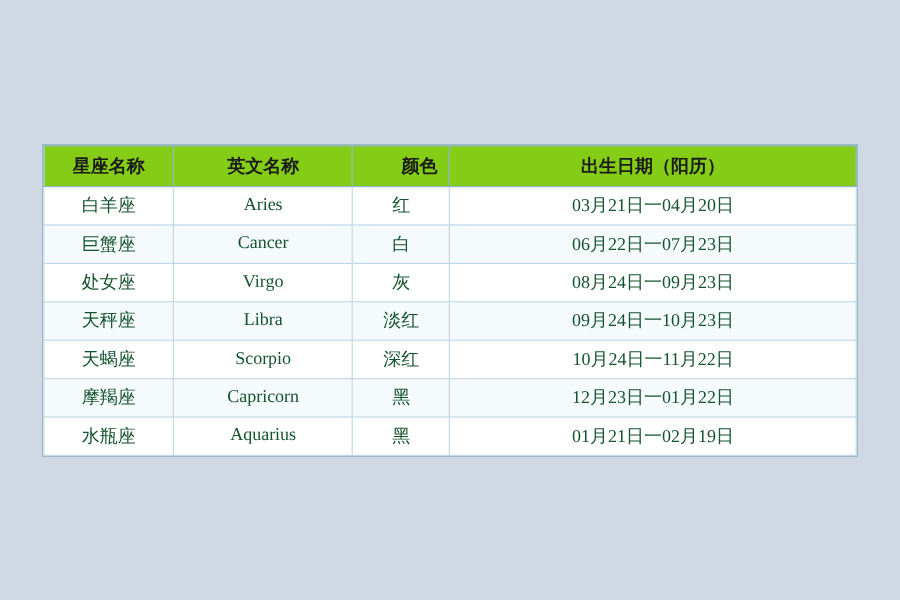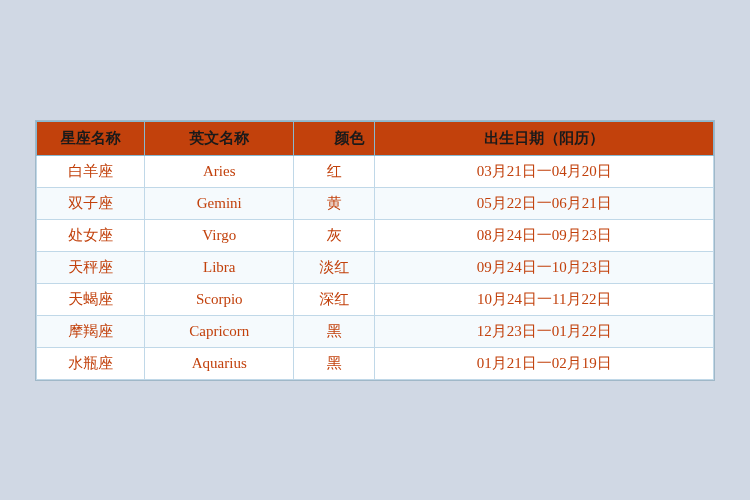--- a/index.html
+++ b/index.html
@@ -16,41 +16,41 @@
     .table-container {
       background: #fff;
       border: 1px solid #a0b8c8;
       width: 680px;
     }
     table {
       width: 100%;
       border-collapse: collapse;
     }
     thead tr {
-      background-color: #c2410c;
+      background-color: #84cc16;
     }
     thead th {
       border: 1px solid #88b8d0;
       padding: 7px 10px;
       text-align: center;
       font-weight: bold;
       color: #1a1a1a;
       font-size: 15px;
     }
     tbody tr {
       background-color: #ffffff;
     }
     tbody tr:nth-child(even) {
       background-color: #f5fafd;
     }
     tbody td {
       border: 1px solid #c0d8e8;
       padding: 6px 10px;
       text-align: center;
-      color: #c2410c;
+      color: #14532d;
       font-size: 15px;
     }
     .col-chinese { width: 16%; }
     .col-english { width: 22%; }
     .col-color   { width: 12%; text-align: right; }
     .col-date    { width: 50%; }
   </style>
 </head>
 <body>
 
@@ -65,24 +65,24 @@
       </tr>
     </thead>
     <tbody id="table-body">
     <tr>
           <td>白羊座</td>
           <td>Aries</td>
           <td>红</td>
           <td>03月21日一04月20日</td>
         </tr>
         <tr>
-          <td>双子座</td>
-          <td>Gemini</td>
-          <td>黄</td>
-          <td>05月22日一06月21日</td>
+          <td>巨蟹座</td>
+          <td>Cancer</td>
+          <td>白</td>
+          <td>06月22日一07月23日</td>
         </tr>
         <tr>
           <td>处女座</td>
           <td>Virgo</td>
           <td>灰</td>
           <td>08月24日一09月23日</td>
         </tr>
         <tr>
           <td>天秤座</td>
           <td>Libra</td>

